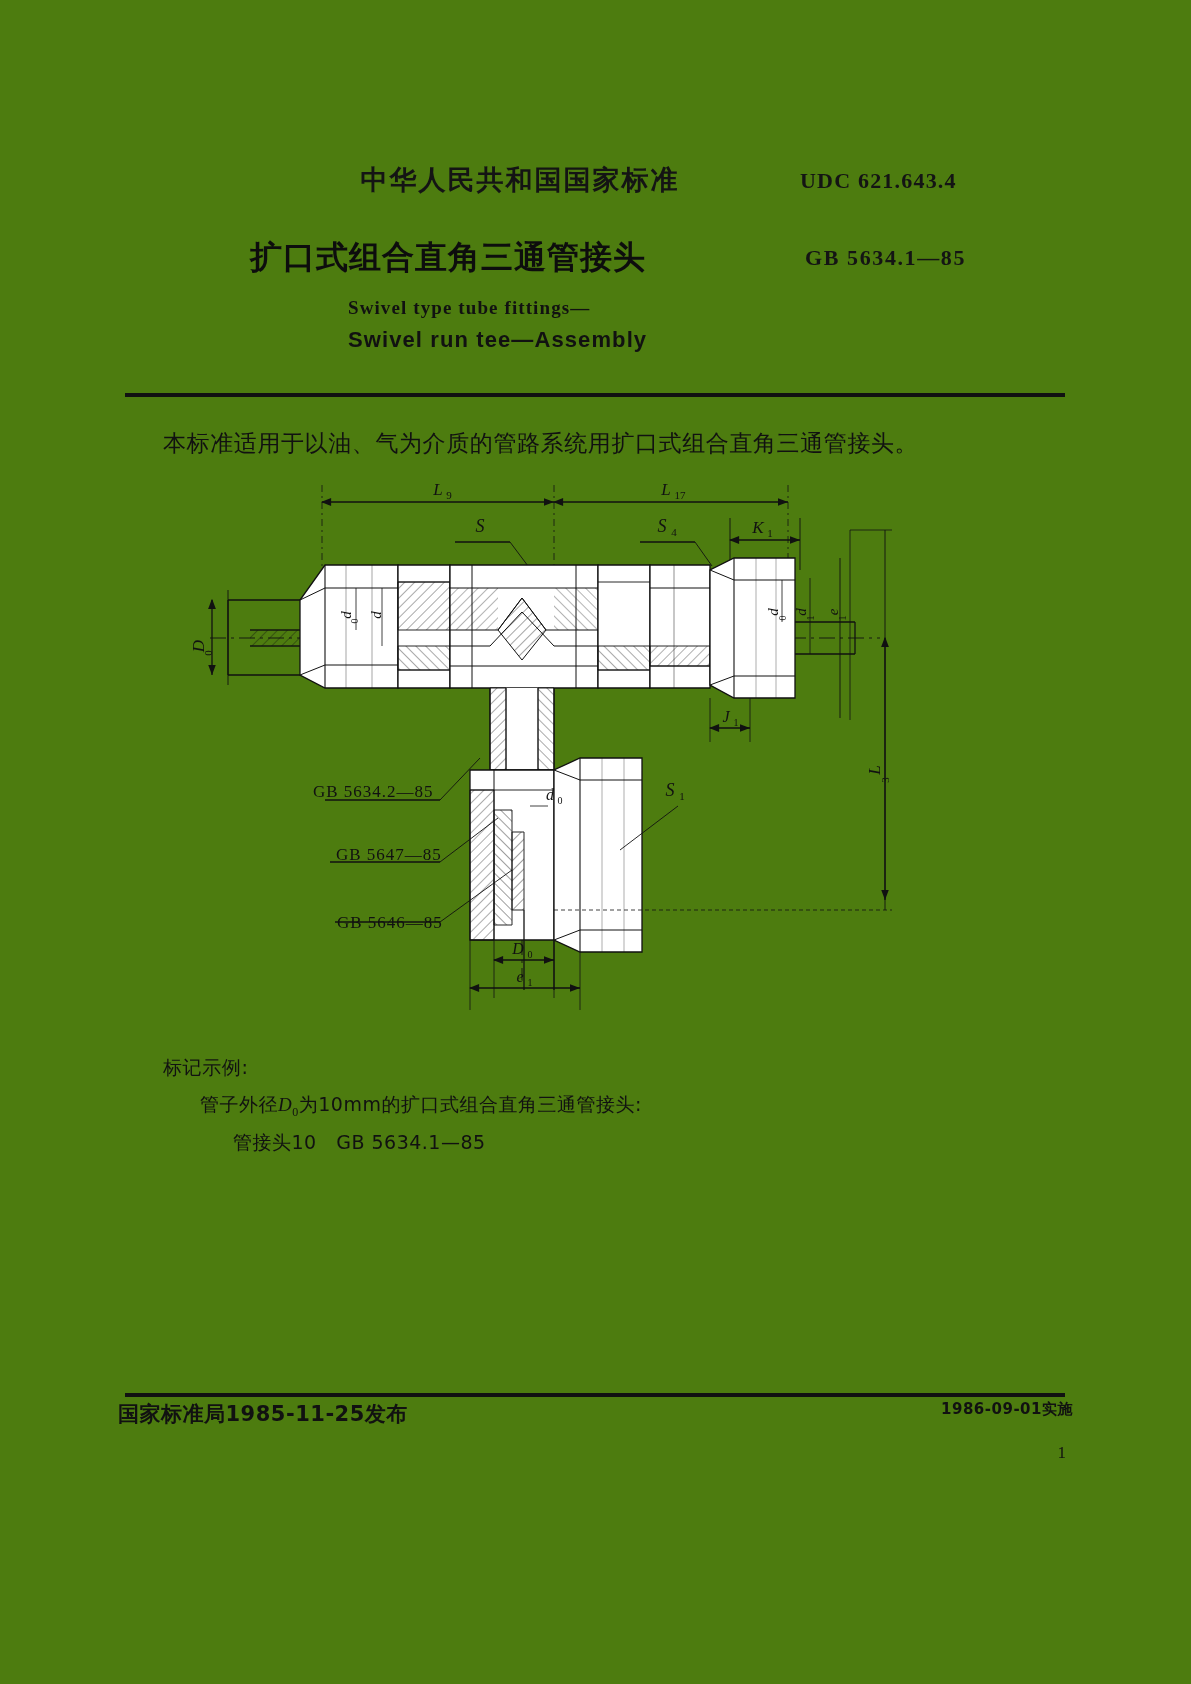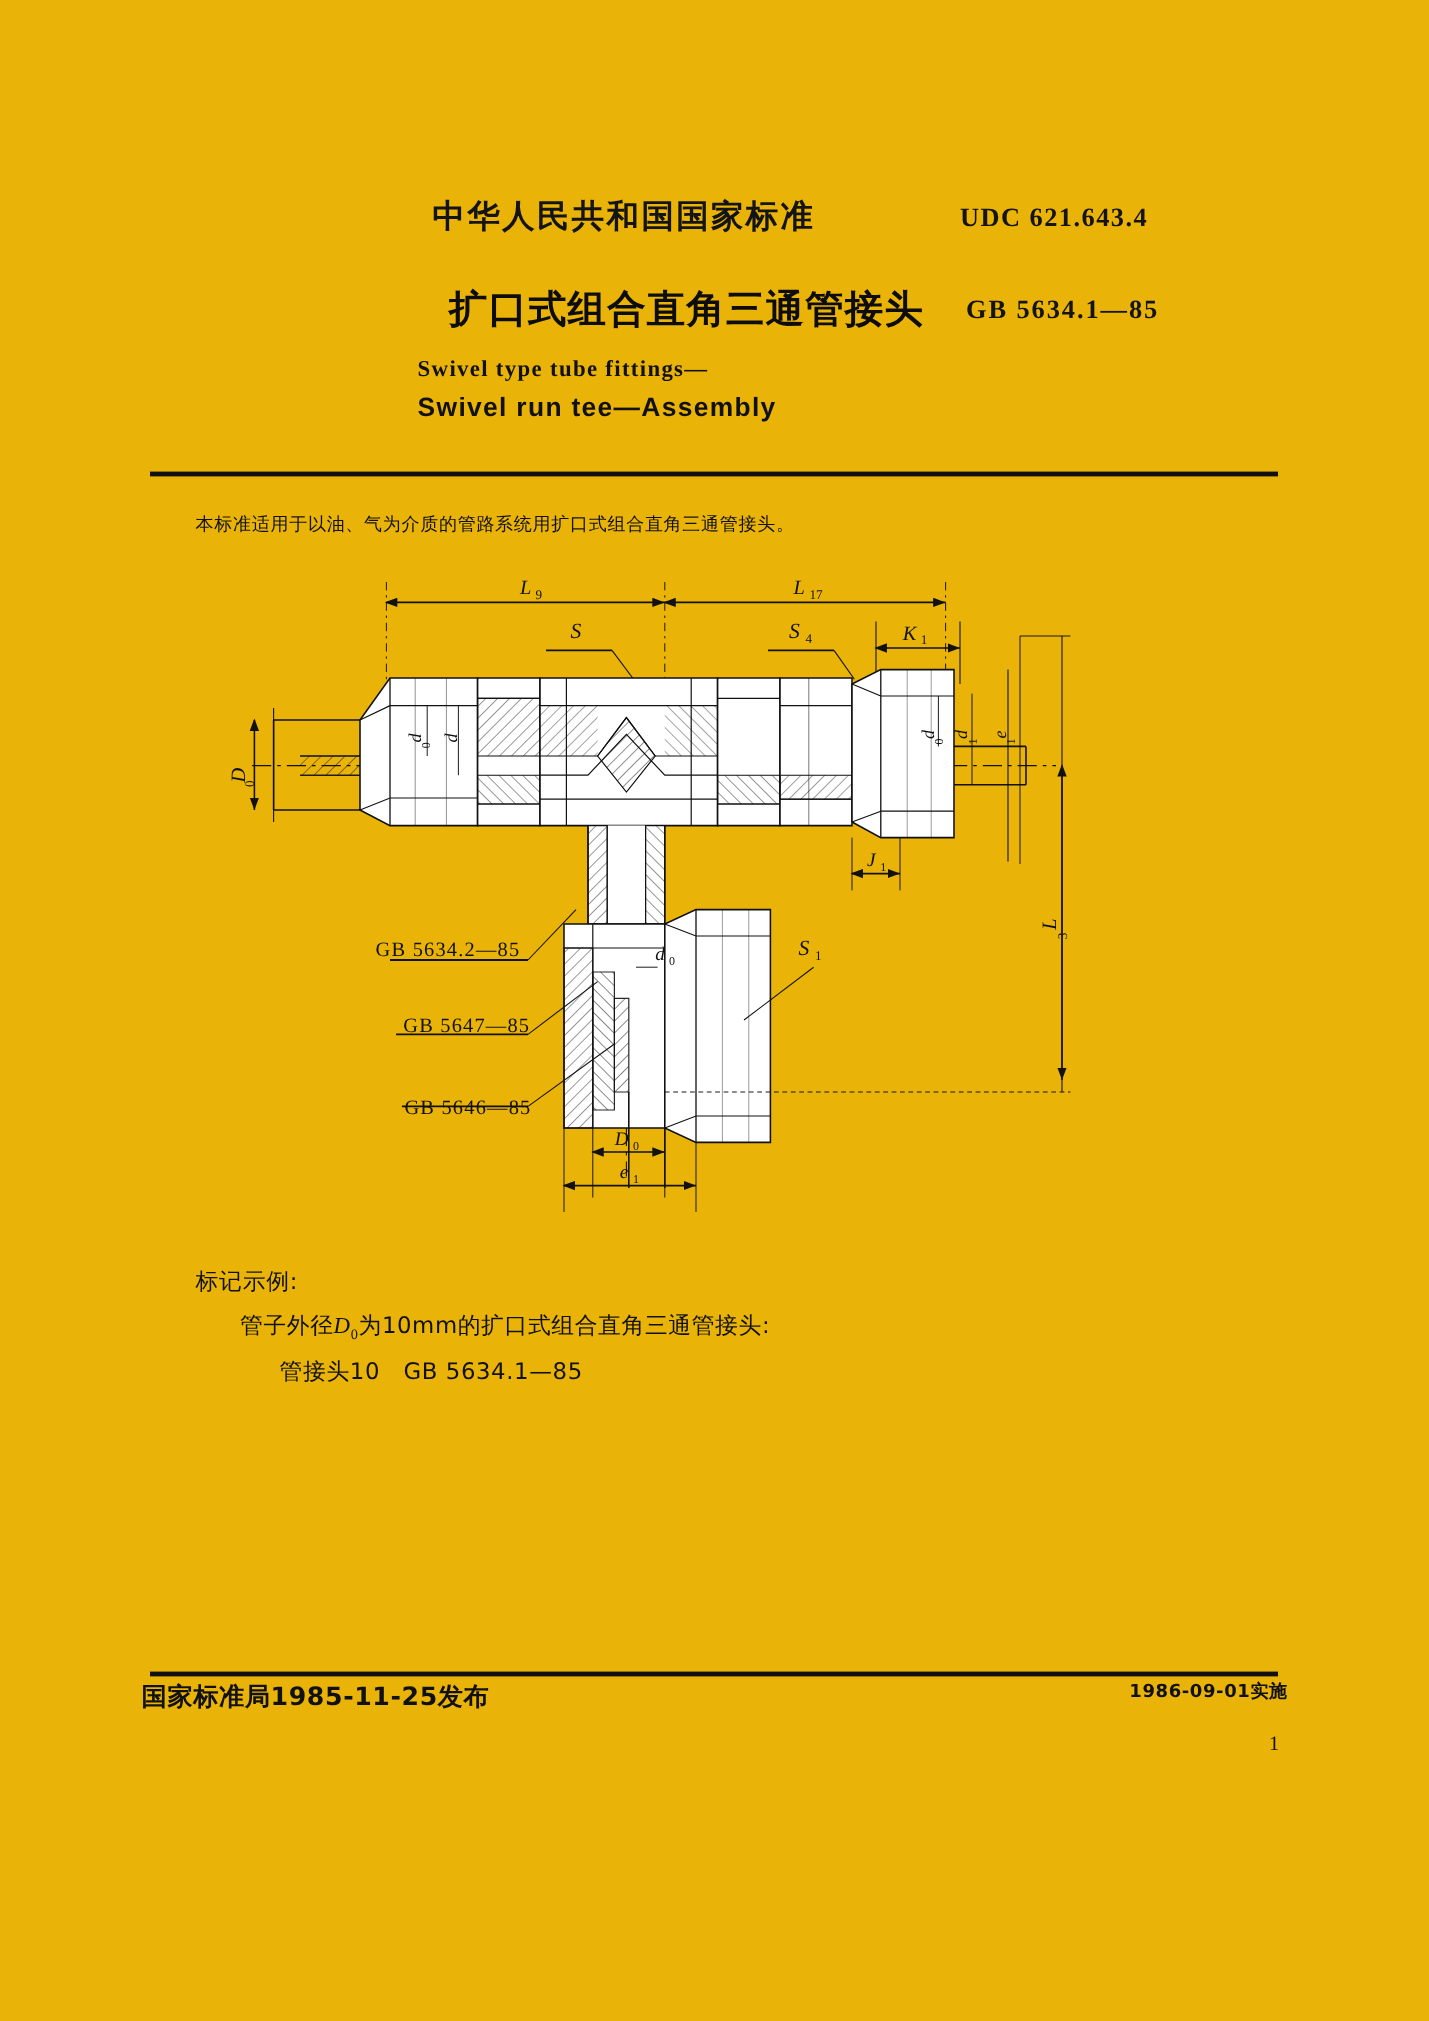--- a/index.html
+++ b/index.html
@@ -4,21 +4,21 @@
 <style>
   html, body {
     margin: 0;
     padding: 0;
     background: #ffffff;
   }
   .page {
     position: relative;
     width: 1191px;
     height: 1684px;
-    background: #eab308;
+    background: #4d7c0f;
     font-family: "Liberation Serif", "DejaVu Serif", serif;
     color: #111;
     overflow: hidden;
   }
 
   
   .hdr-cn-std {
     position: absolute;
     left: 310px; top: 162px;
     width: 420px;
@@ -35,21 +35,21 @@
     font-family: "Liberation Serif", serif;
     font-size: 22px;
     font-weight: 700;
     letter-spacing: 1.2px;
     color: #141414;
   }
   .hdr-title {
     position: absolute;
     left: 250px; top: 236px;
     width: 520px;
-    text-align: right;
+    text-align: left;
     font-family: Liberation Sans, sans-serif;
     font-size: 32px;
     font-weight: 700;
     letter-spacing: 1px;
     color: #0d0d0d;
   }
   .hdr-gbno {
     position: absolute;
     left: 805px; top: 245px;
     font-family: "Liberation Serif", serif;
@@ -86,21 +86,21 @@
     position: absolute;
     left: 125px; top: 1393px;
     width: 940px; height: 4px;
     background: #111;
   }
 
   .body-text {
     position: absolute;
     left: 163px; top: 428px;
     font-family: "DejaVu Sans", sans-serif;
-    font-size: 15px;
+    font-size: 23px;
     letter-spacing: 0.6px;
     color: #111;
   }
 
   
   .mark-label {
     position: absolute;
     left: 163px; top: 1055px;
     font-family: "DejaVu Sans", sans-serif;
     font-size: 19px;

